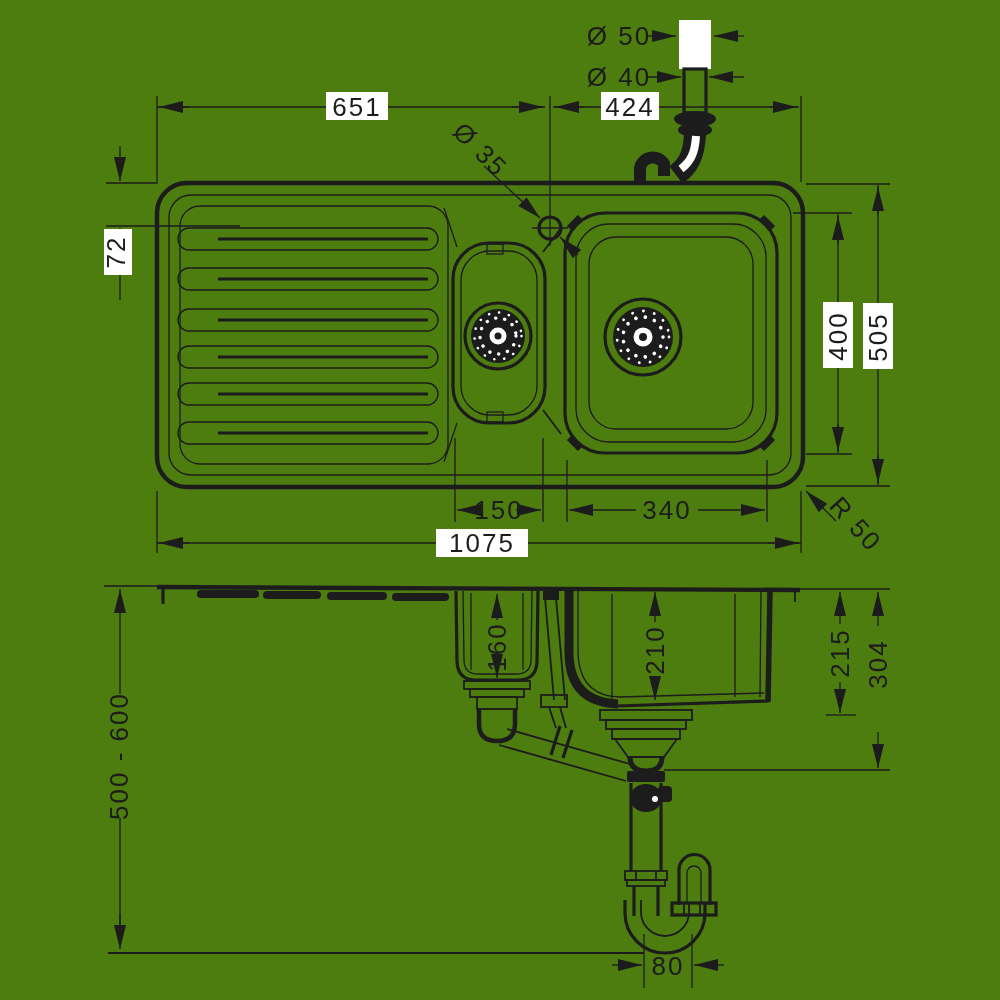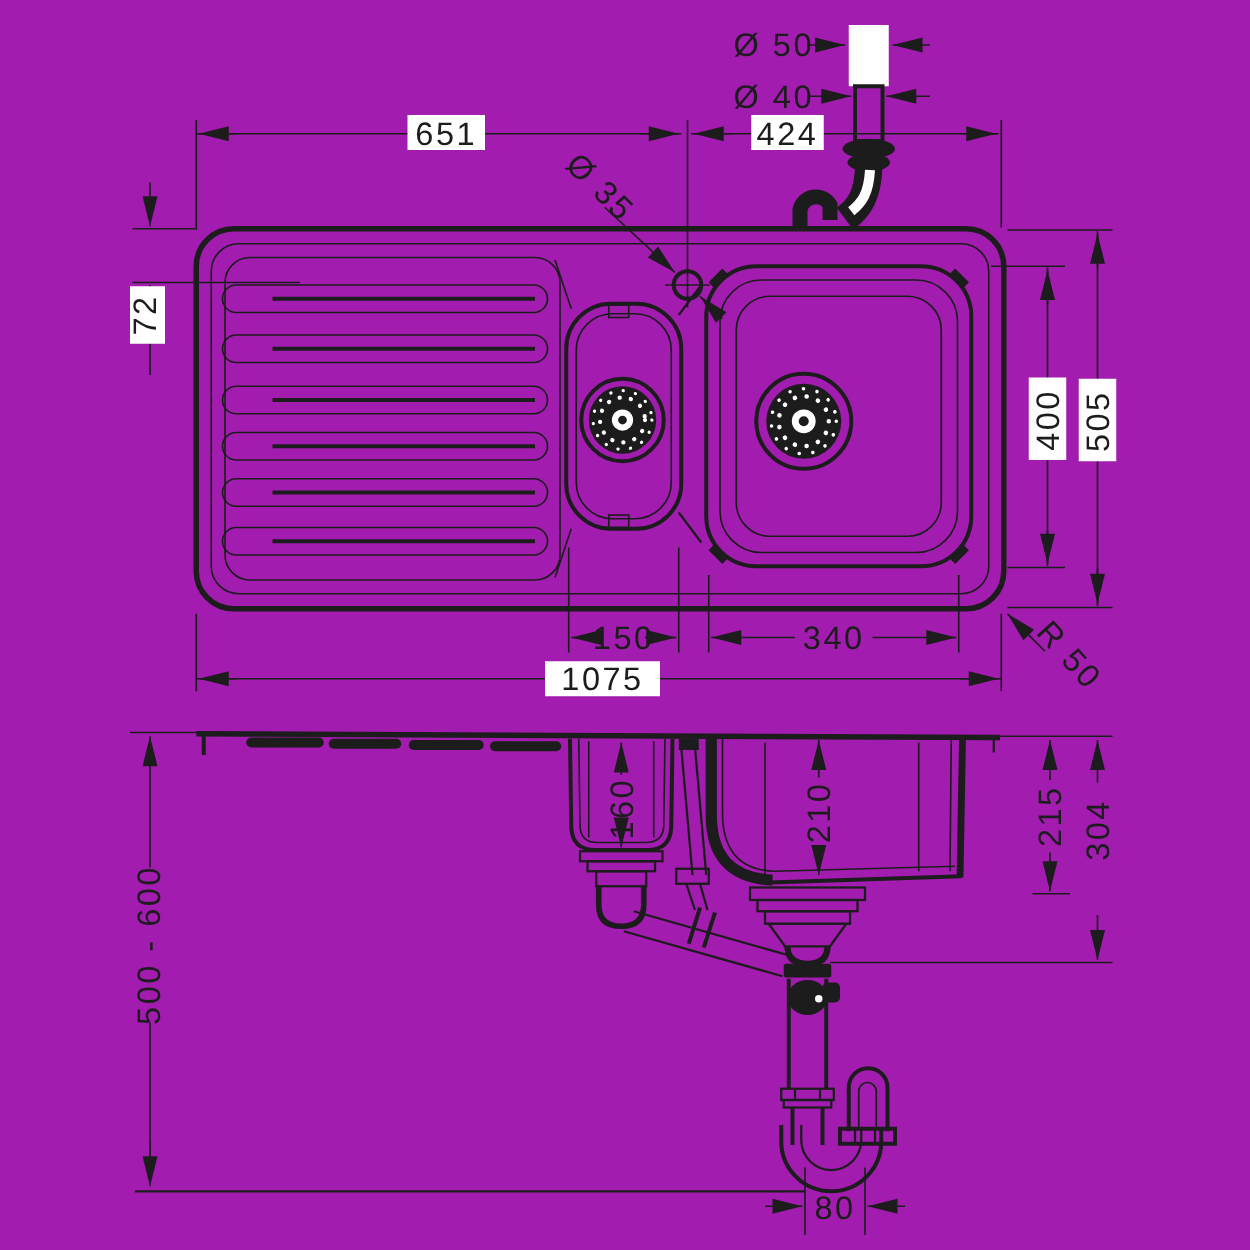--- a/index.html
+++ b/index.html
@@ -1,16 +1,16 @@
 <!DOCTYPE html>
 <html><head>
 <meta charset="utf-8">
 <style>
   html,body{margin:0;padding:0;background:#ffffff;}
-  .stage{width:1000px;height:1000px;position:relative;background:#a21caf;overflow:hidden;}
+  .stage{width:1000px;height:1000px;position:relative;background:#4d7c0f;overflow:hidden;}
   svg{display:block;}
   text{font-family:"Liberation Sans","DejaVu Sans",sans-serif;fill:#1c1c1c;font-size:26px;letter-spacing:2px;}
   .ln{stroke:#1c1c1c;fill:none;}
   .thin{stroke-width:1.3;}
   .med{stroke-width:1.8;}
   .thk{stroke-width:3.2;}
   .xthk{stroke-width:4.4;}
   .blk{fill:#1c1c1c;stroke:none;}
   .wht{fill:#ffffff;stroke:none;}
 </style>

